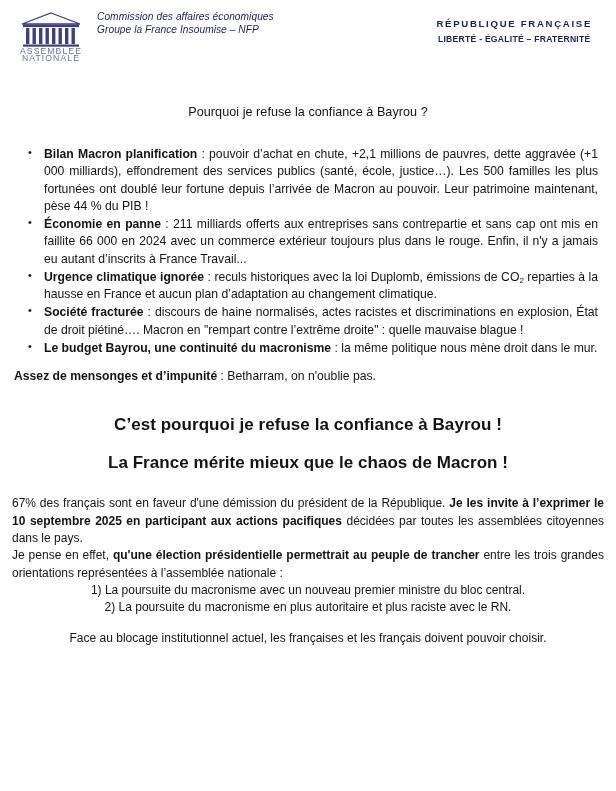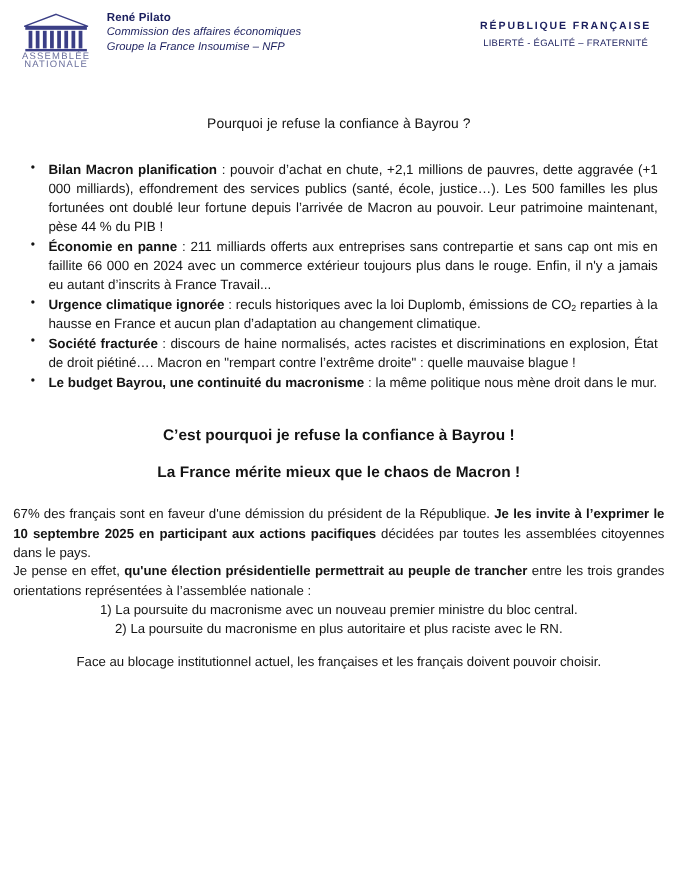--- a/index.html
+++ b/index.html
@@ -72,21 +72,21 @@
     padding-right: 10px;
   }
   .republic-title {
     font-size: 9.6px;
     font-weight: bold;
     color: #1b1f5e;
     letter-spacing: 1.7px;
   }
   .republic-motto {
     font-size: 8.6px;
-    font-weight: normal;
+    font-weight: bold;
     color: #1b1f5e;
     letter-spacing: .25px;
     margin-top: 5px;
   }
 
   
   .doc-title {
     text-align: center;
     font-size: 12.6px;
     font-weight: normal;
@@ -128,21 +128,21 @@
     line-height: 1.4;
   }
   .impunity-line .lead { font-weight: bold; }
 
   
   .slogans {
     margin-top: 30px;
     text-align: center;
   }
   .slogan {
-    font-size: 14px;
+    font-size: 17px;
     font-weight: bold;
     margin-bottom: 18px;
     letter-spacing: .05px;
   }
 
   
   .closing {
     margin: 22px 12px 0 12px;
     font-size: 12px;
     line-height: 1.445;
@@ -182,21 +182,20 @@
             <rect x="57.5" y="17" width="3.4" height="16"></rect>
           </g>
 
           <rect x="9" y="33.5" width="56" height="2.2" fill="#3b3f86"></rect>
           <text x="37" y="42.5" text-anchor="middle" font-family="Liberation Sans, sans-serif" font-size="8.6" letter-spacing="1.1" fill="#6a6f9c">ASSEMBLÉE</text>
           <text x="37" y="50" text-anchor="middle" font-family="Liberation Sans, sans-serif" font-size="8.6" letter-spacing="1.1" fill="#6a6f9c">NATIONALE</text>
         </svg>
       </div>
 
       <div class="identity-text">
-        <div class="deputy-name">René Pilato</div>
         <div class="deputy-commission">Commission des affaires économiques</div>
         <div class="deputy-group">Groupe la France Insoumise – NFP</div>
       </div>
     </div>
 
     <div class="republic-block">
       <div class="republic-title">RÉPUBLIQUE FRANÇAISE</div>
       <div class="republic-motto">LIBERTÉ - ÉGALITÉ – FRATERNITÉ</div>
     </div>
   </div>
@@ -214,20 +213,23 @@
       <span class="arg-lead">Urgence climatique ignorée</span><span> : reculs historiques avec la loi Duplomb, émissions de CO</span><sub>2</sub><span> reparties à la hausse en France et aucun plan d’adaptation au changement climatique.</span>
     </li>
     <li>
       <span class="arg-lead">Société fracturée</span><span> : discours de haine normalisés, actes racistes et discriminations en explosion, État de droit piétiné…. Macron en "rempart contre l’extrême droite" : quelle mauvaise blague !</span>
     </li>
     <li>
       <span class="arg-lead">Le budget Bayrou, une continuité du macronisme</span><span> : la même politique nous mène droit dans le mur.</span>
     </li>
   </ul>
 
+  <p class="impunity-line">
+    <span class="lead">Assez de mensonges et d’impunité</span><span> : Betharram, on n'oublie pas.</span>
+  </p>
 
   <div class="slogans">
     <div class="slogan">C’est pourquoi je refuse la confiance à Bayrou !</div>
     <div class="slogan">La France mérite mieux que le chaos de Macron !</div>
   </div>
 
   <div class="closing">
     <p><span>67% des français sont en faveur d'une démission du président de la République. </span><b>Je les invite à l’exprimer le 10 septembre 2025 en participant aux actions pacifiques</b><span> décidées par toutes les assemblées citoyennes dans le pays.</span></p>
 
     <p><span>Je pense en effet, </span><b>qu'une élection présidentielle permettrait au peuple de trancher</b><span> entre les trois grandes orientations représentées à l’assemblée nationale :</span></p>

